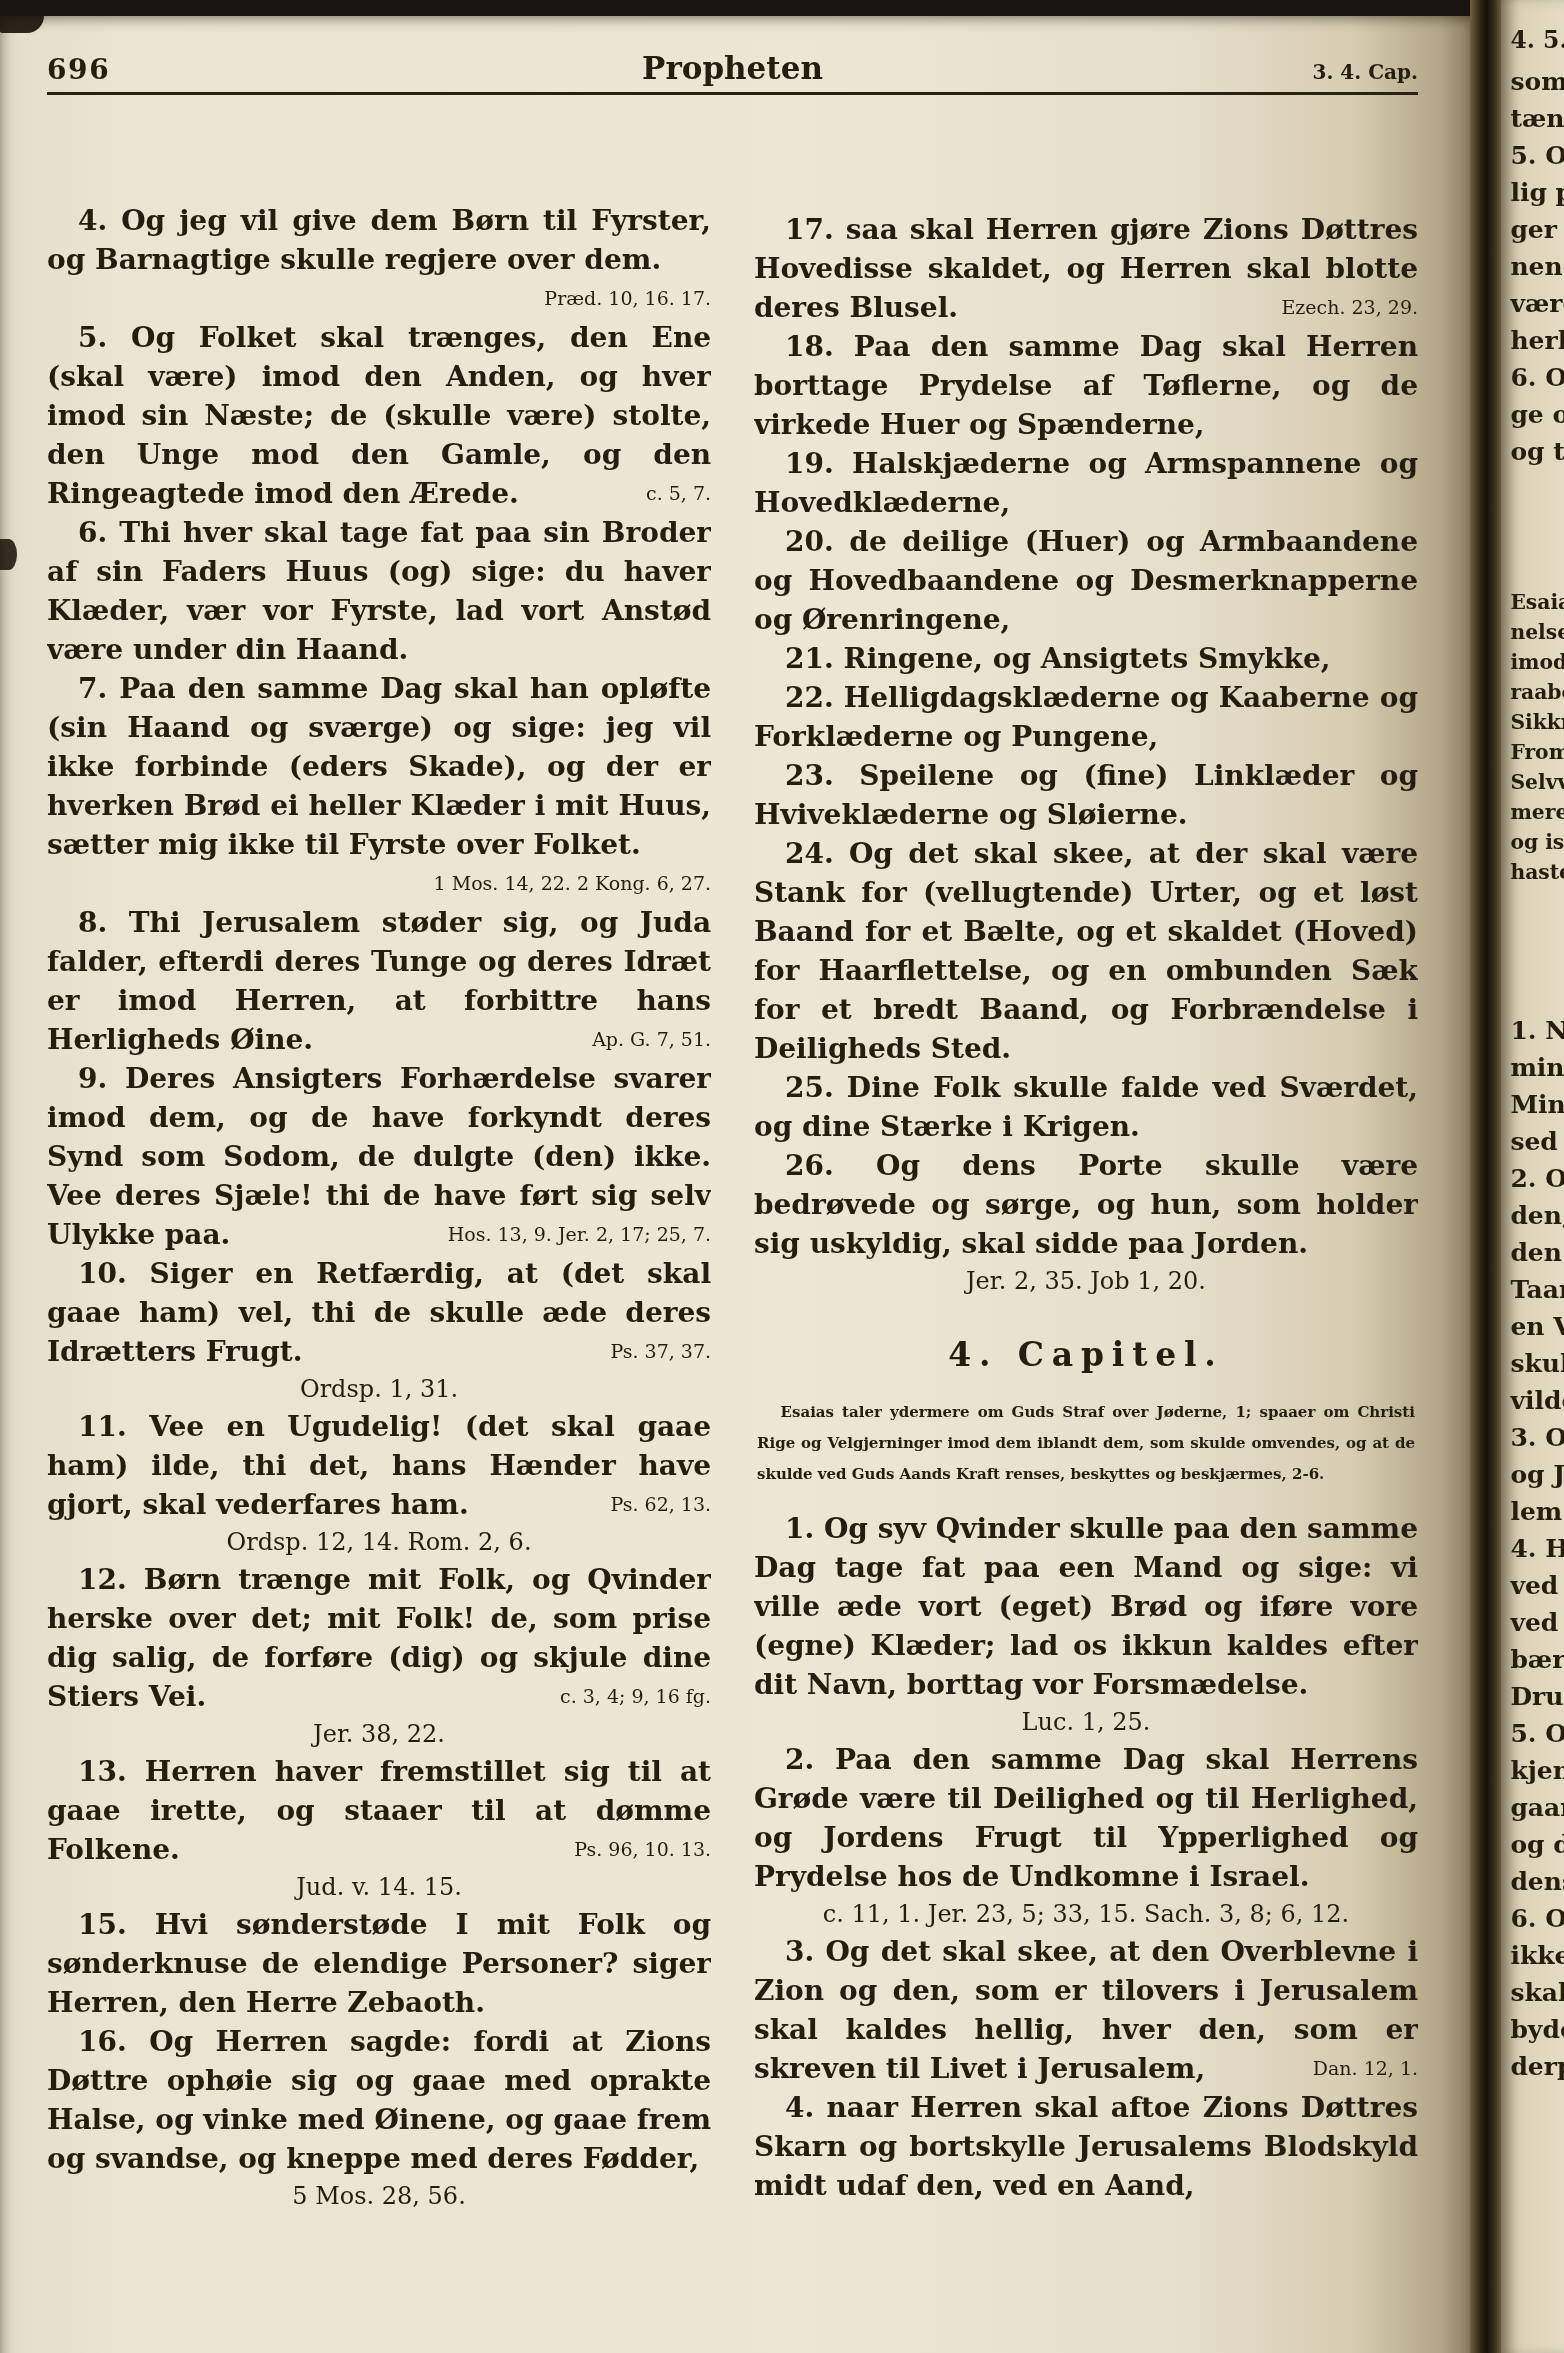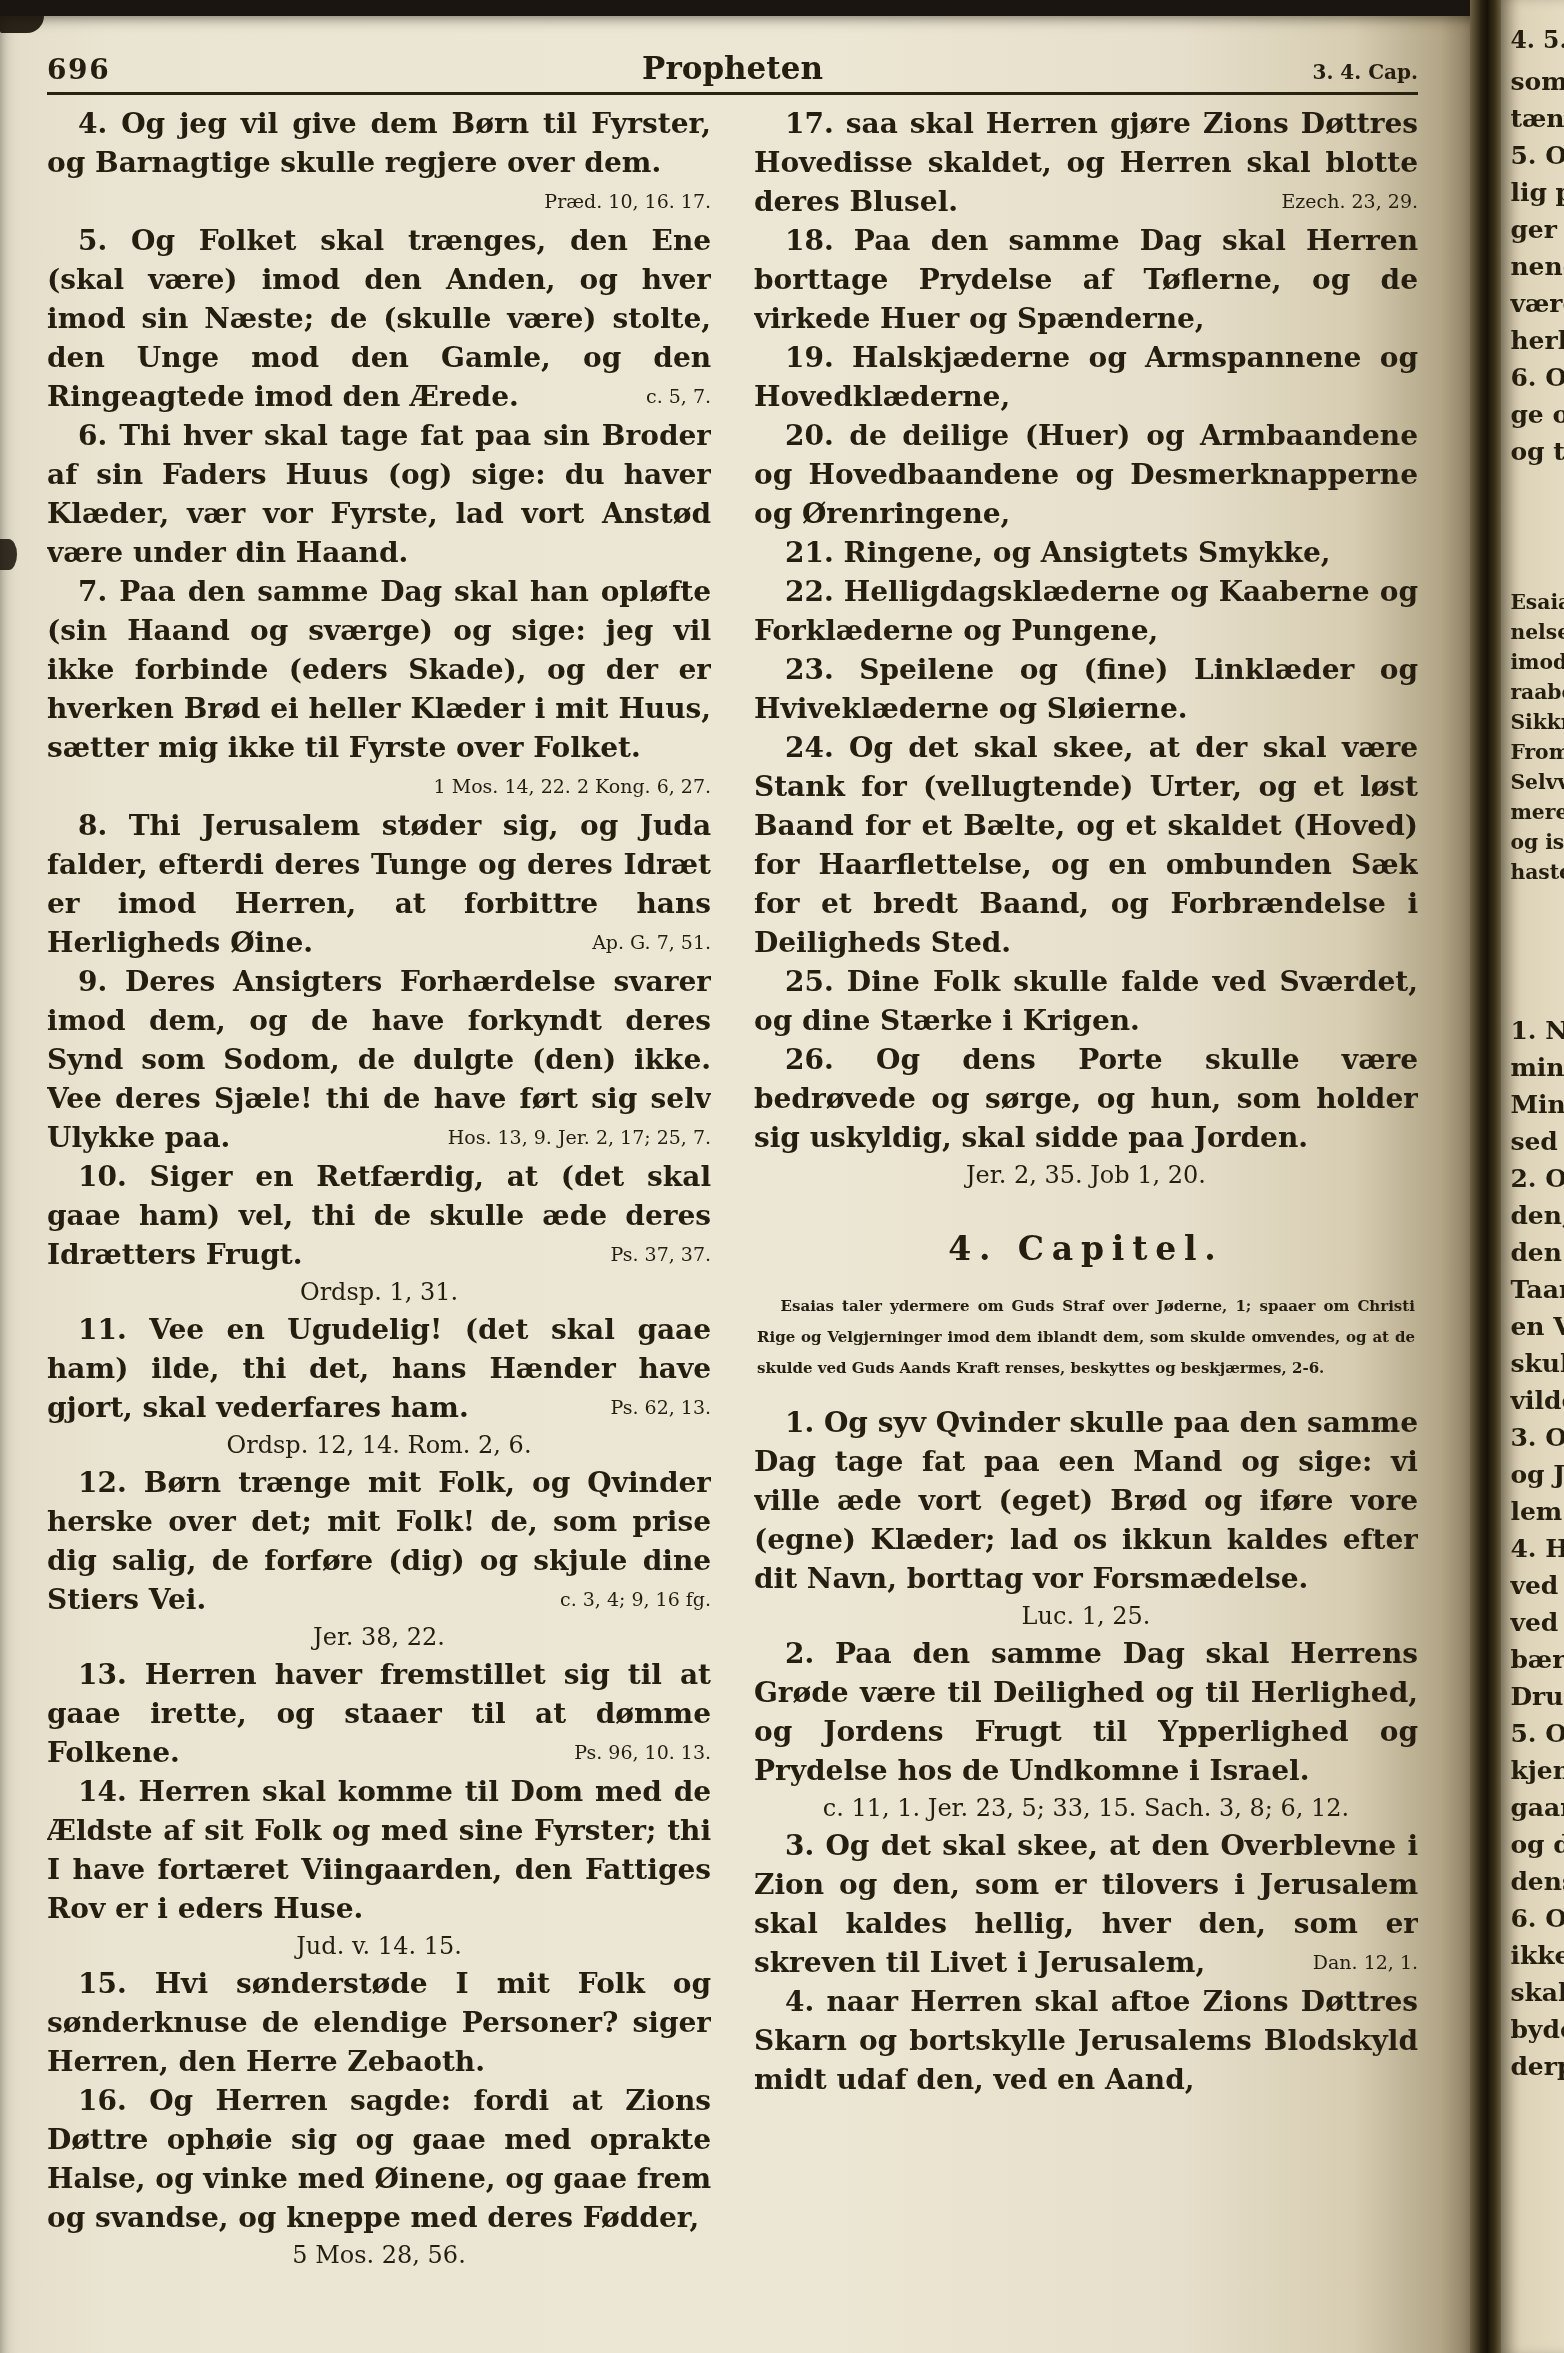--- a/index.html
+++ b/index.html
@@ -16,21 +16,21 @@
     box-shadow: inset 0 9.4px 14px -7.8px rgba(25,18,8,.55),
                 inset 0 -7.8px 12.5px -7.8px rgba(25,18,8,.40),
                 inset 11px 0 17px -11px rgba(25,18,8,.35);
   }
   .content { padding: 34px 52px 23.5px 47px; height: 100%; overflow: hidden; }
   .pagehead { display: grid; grid-template-columns: 1fr auto 1fr; align-items: baseline; font-weight: bold; }
   .pnum  { font-size: 28px; justify-self: start; letter-spacing: 1.6px; }
   .ptitle{ font-size: 31px; justify-self: center; }
   .pchap { font-size: 20px; justify-self: end; }
   .headrule { height: 2.3px; background: #2a2210; margin-top: 6.3px; }
-  .columns { display: flex; align-items: flex-start; margin-top: 9.4px; min-height: 2207px; }
+  .columns { display: flex; align-items: center; margin-top: 9.4px; min-height: 2207px; }
   .col { flex: 1 1 0; min-width: 0; }
   .divider { width: 2.3px; background: #2a2210; margin: 0 20.3px; }
   .verse {
     margin: 0; text-indent: 31px; text-align: justify;
     font-size: 28px; line-height: 39px; font-weight: bold; overflow: hidden;
   }
   .vref { float: right; font-weight: normal; font-size: 19px; line-height: 39px; padding-left: 14px; }
   .vref:empty, .cref:empty { display: none; }
   .cref { text-align: center; font-weight: normal; font-size: 24px; line-height: 36px; }
   .chap { margin: 36px 0 23.5px; text-align: center; font-size: 33px; font-weight: bold; letter-spacing: 7.8px; }
@@ -112,21 +112,20 @@
             </div>
               <div class="vblock">
               <p class="verse"><span class="vtext">12. Børn trænge mit Folk, og Qvinder herske over det; mit Folk! de, som prise dig salig, de forføre (dig) og skjule dine Stiers Vei.</span><span class="vref">c. 3, 4; 9, 16 fg.</span></p>
               <div class="cref">Jer. 38, 22.</div>
             </div>
               <div class="vblock">
               <p class="verse"><span class="vtext">13. Herren haver fremstillet sig til at gaae irette, og staaer til at dømme Folkene.</span><span class="vref">Ps. 96, 10. 13.</span></p>
 
             </div>
               <div class="vblock">
-              <p class="verse"><span class="vtext">14. Herren skal komme til Dom med de Ældste af sit Folk og med sine Fyrster; thi I have fortæret Viingaarden, den Fattiges Rov er i eders Huse.</span></p>
               <div class="cref">Jud. v. 14. 15.</div>
             </div>
               <div class="vblock">
               <p class="verse"><span class="vtext">15. Hvi sønderstøde I mit Folk og sønderknuse de elendige Personer? siger Herren, den Herre Zebaoth.</span></p>
 
             </div>
               <div class="vblock">
               <p class="verse"><span class="vtext">16. Og Herren sagde: fordi at Zions Døttre ophøie sig og gaae med oprakte Halse, og vinke med Øinene, og gaae frem og svandse, og kneppe med deres Fødder,</span></p>
               <div class="cref">5 Mos. 28, 56.</div>
             </div>

